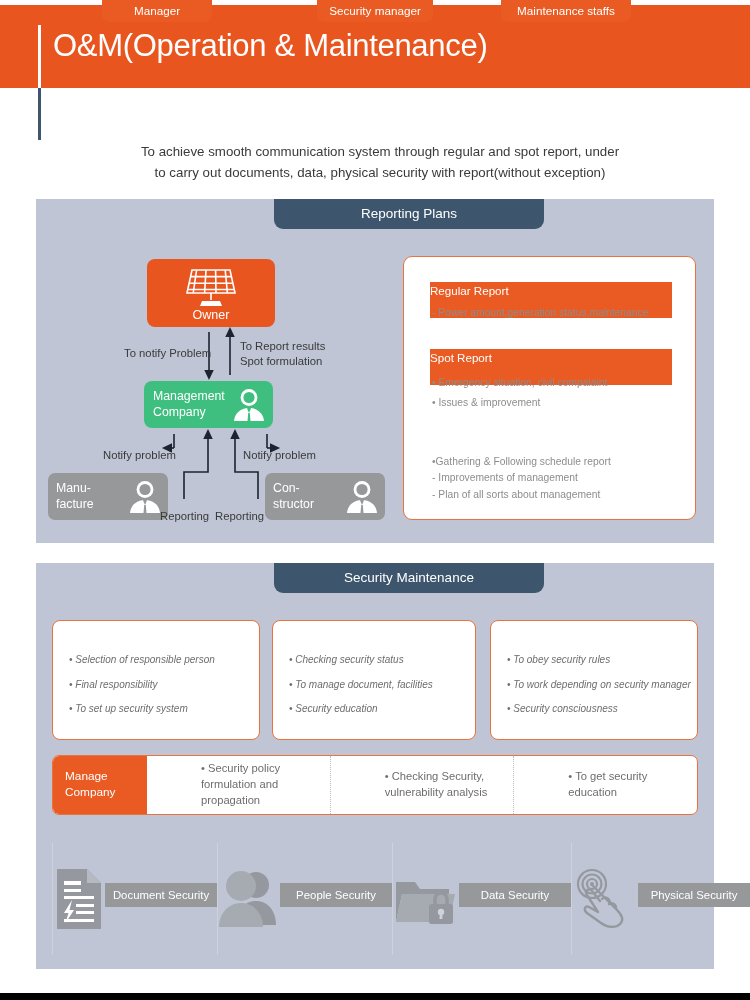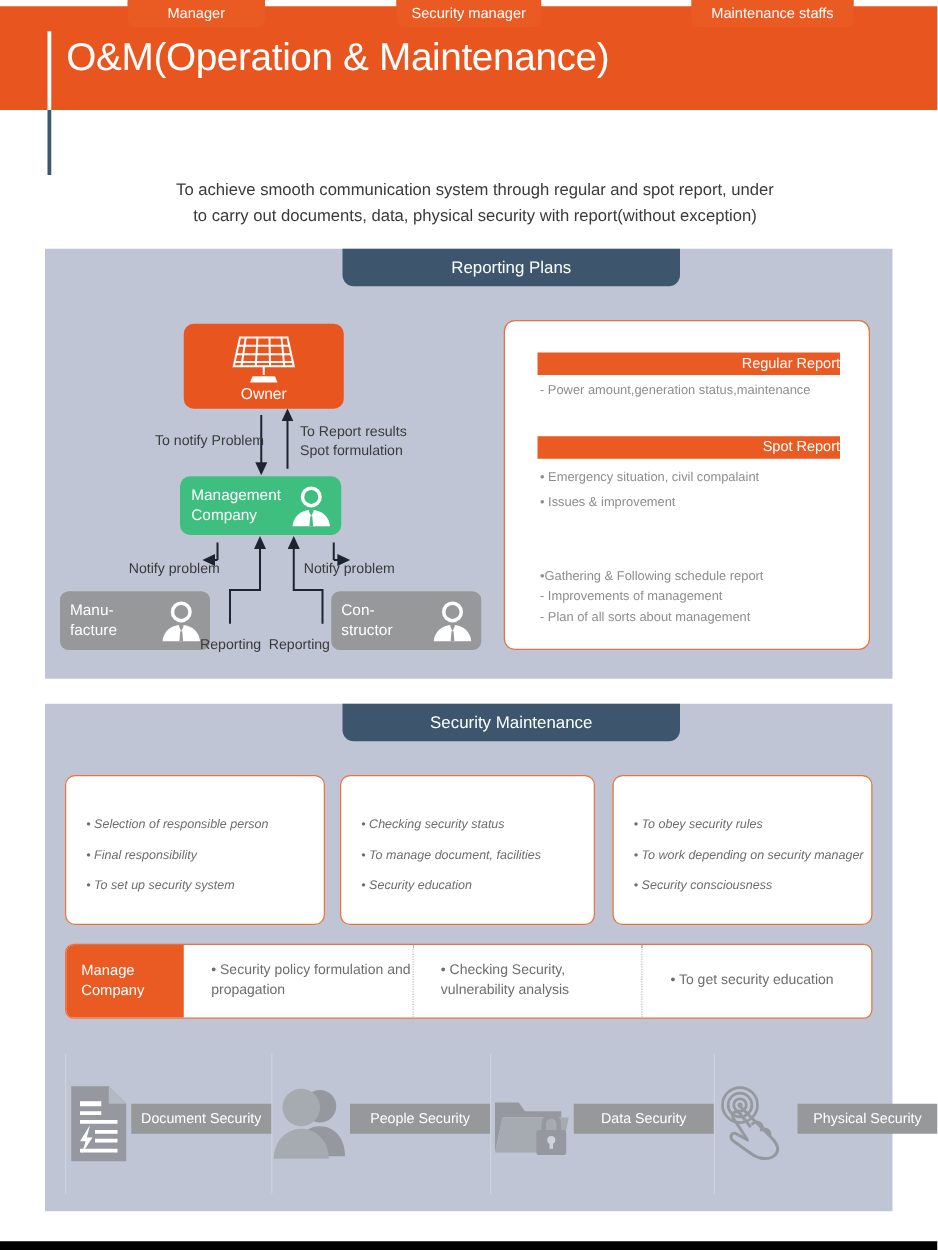--- a/index.html
+++ b/index.html
@@ -93,23 +93,23 @@
   #lbl-reporting-right { left: 215px; top: 509px; }
 
   svg.flow { position: absolute; left: 36px; top: 199px; width: 678px; height: 344px; overflow: visible; pointer-events: none; }
 
   
   #report-card {
     position: absolute; left: 403px; top: 256px; width: 293px; height: 264px;
     background: #ffffff; border: 1.6px solid #e8733f; border-radius: 9px;
   }
   .report-head {
-    position: absolute; left: 26px; width: 242px; height: 18px;
+    position: absolute; left: 26px; width: 242px; height: 36px;
     background: #ea5a23; color: #fff; font-size: 11.6px;
-    text-align: right; line-height: 18px;
+    text-align: left; line-height: 18px;
   }
   .report-lines { position: absolute; left: 28px; width: 250px; color: #8d8d8d; font-size: 10.3px; line-height: 1.58; }
 
   #rh-regular { top: 25px; }  #rl-regular { top: 48px; }
   #rh-spot    { top: 92px; }  #rl-spot    { top: 116px; line-height:1.9; }
   #rh-annual  { top: 174px; } #rl-annual  { top: 197px; }
 
   
   .sec-card {
     position: absolute; top: 620px; height: 120px;
@@ -118,29 +118,30 @@
   #sec-card-0 { left: 52px;  width: 208px; }
   #sec-card-1 { left: 272px; width: 204px; }
   #sec-card-2 { left: 490px; width: 208px; }
   .sec-tab {
     position: absolute; top: 0px; height: 22px; background: #ea5a23;
     border-radius: 0 0 7px 7px; color: #fff; font-size: 11.7px;
     text-align: center; line-height: 22px;
   }
   #sec-tab-0 { left: 102px; width: 110px; }
   #sec-tab-1 { left: 317px; width: 116px; }
-  #sec-tab-2 { left: 553px; width: 130px; }
+  #sec-tab-2 { left: 501px; width: 130px; }
   .sec-list { position: absolute; left: 16px; top: 32px; width: 185px; color: #6d6d6d; font-size: 10px; line-height: 1.45; font-style: italic; }
   .sec-list li { list-style: none; margin-bottom: 10px; padding-left: 9px; text-indent: -9px; }
 
   
   #manage-strip {
     position: absolute; left: 52px; top: 755px; width: 646px; height: 60px;
     background: #ffffff; border: 1.3px solid #e8733f; border-radius: 7px;
     display: flex;
+    gap: 32px;
   }
   #manage-strip .mc-label {
     width: 94px; background: #ea5a23; color: #fff; font-size: 11.8px;
     border-radius: 6px 0 0 6px;
     display: flex; flex-direction: column; justify-content: center; padding-left: 12px;
     line-height: 1.35;
   }
   #manage-strip .mc-cell {
     flex: 1; color: #6d6d6d; font-size: 11.2px; line-height: 1.4;
     display: flex; align-items: center; padding-left: 22px;

